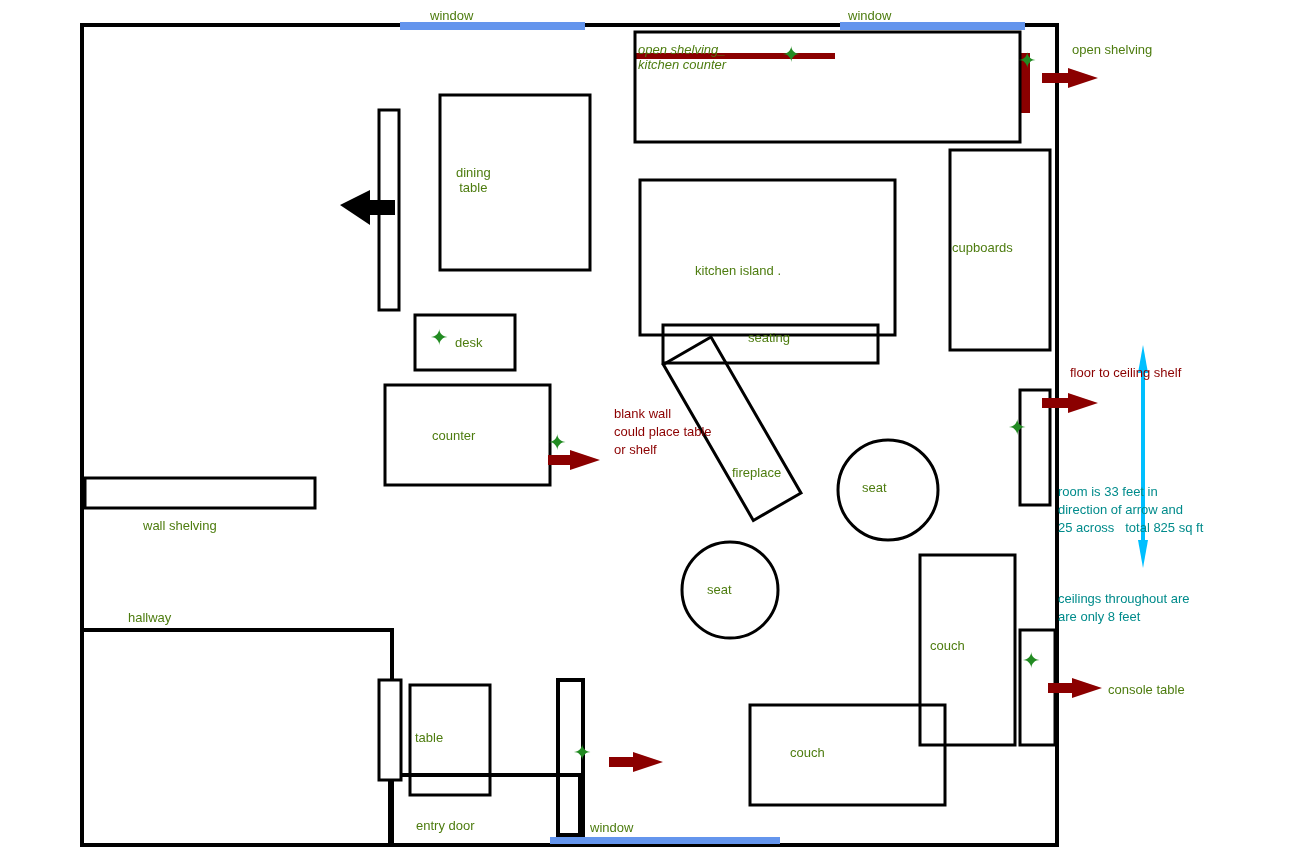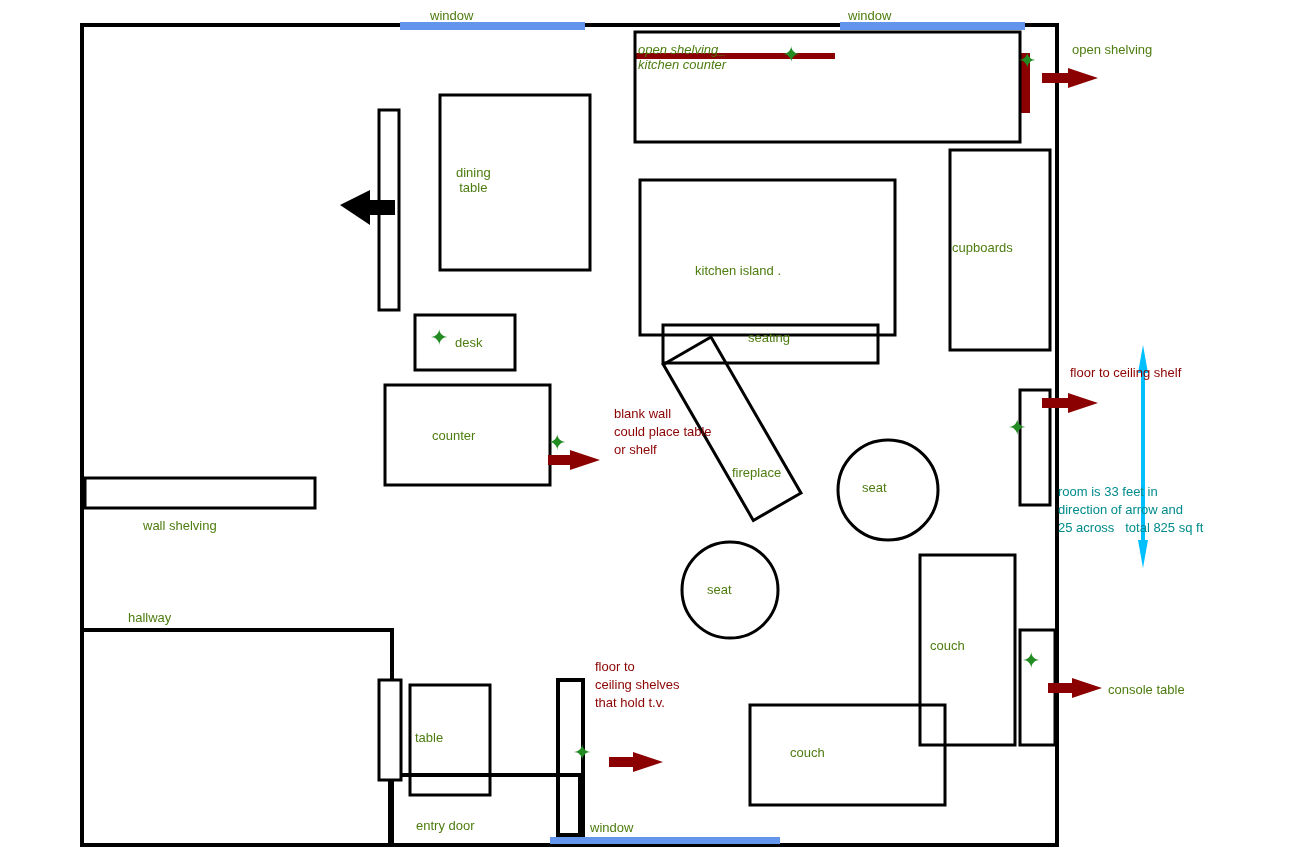--- a/index.html
+++ b/index.html
@@ -169,20 +169,20 @@
 
   <div class="label" style="left:128px; top:610px;">hallway</div>
 
   <div class="label" style="left:416px; top:818px;">entry door</div>
 
 
   <div class="label label-dark-red" style="left:577px; top:405px; line-height:1.4;margin-left:37px;">blank wall<br>could place table<br>or shelf</div>
 
   <div class="label label-dark-red" style="left:1070px; top:365px;">floor to ceiling shelf</div>
 
-  <div class="label label-dark-red" style="left:595px; top:658px; line-height:1.4;">floor to<br>ceiling shelves<br>that hold t.v.</div>
 
   <div class="label label-teal" style="left:1058px; top:483px; line-height:1.4;">room is 33 feet in<br>direction of arrow and<br>25 across &nbsp; total 825 sq ft</div>
 
+  <div class="label label-teal" style="left:1058px; top:590px; line-height:1.4;">ceilings throughout are<br>are only 8 feet</div>
 
   <div class="label" style="left:1108px; top:682px;">console table</div>
 
 </div>
 
 </body></html>

